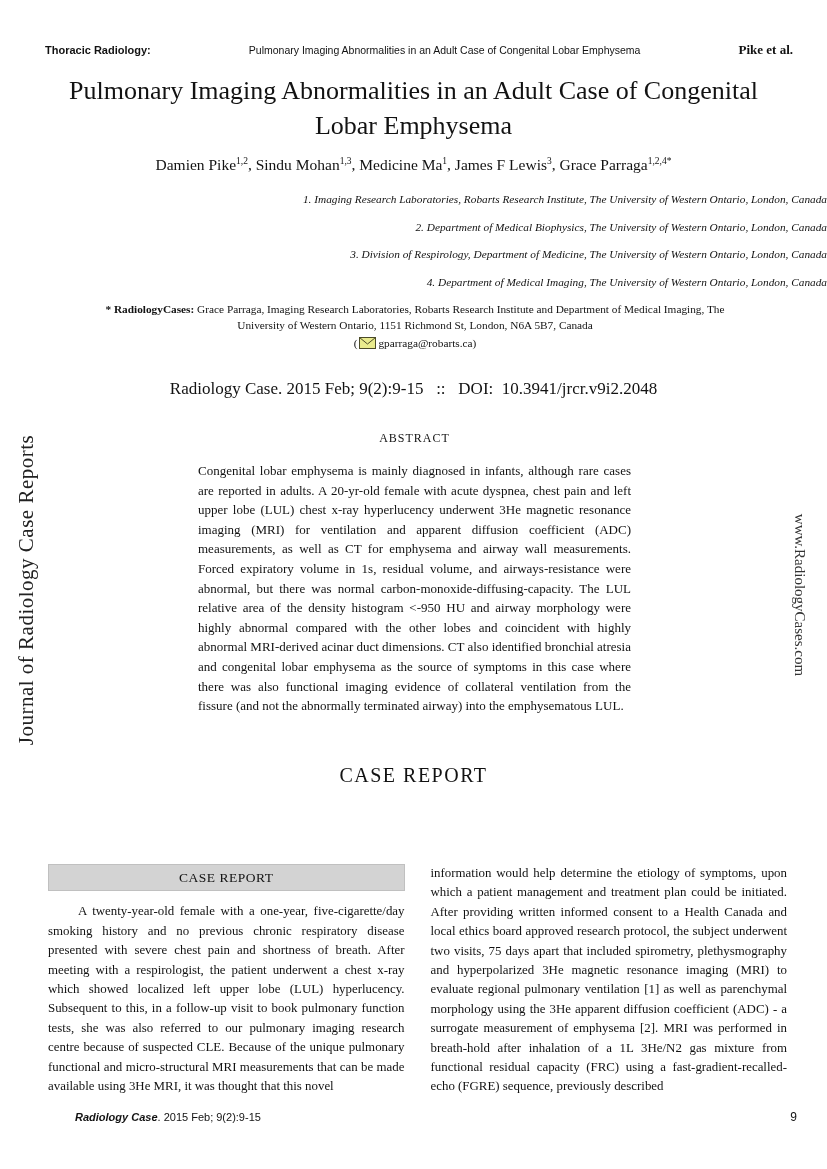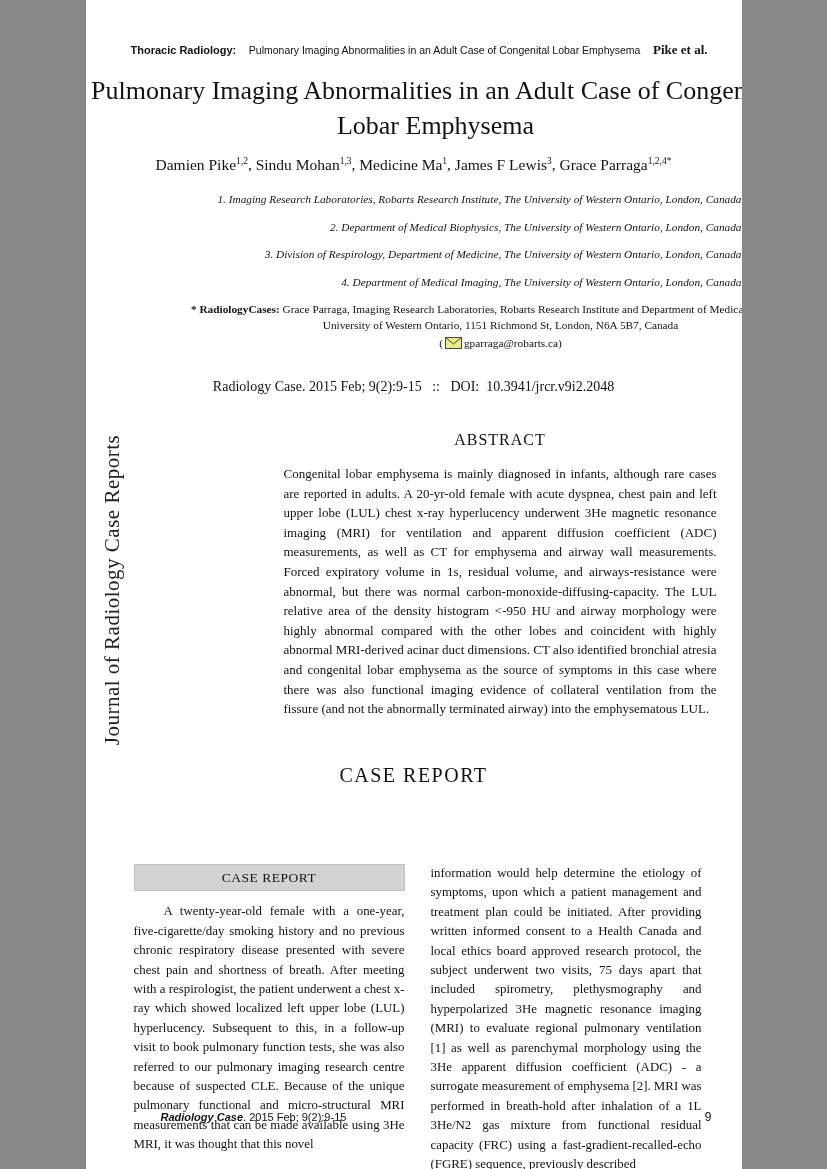--- a/index.html
+++ b/index.html
@@ -1,17 +1,17 @@
 <!DOCTYPE html>
 <html><head>
 <meta charset="utf-8">
 <style>
   html, body { margin:0; padding:0; background:#888; }
   .page {
-    position:relative; width:656px; height:1169px; margin:0 auto;
+    position:relative; width:827px; height:1169px; margin:0 auto;
     background:#ffffff; overflow:hidden;
     font-family:"Liberation Serif", serif; color:#121212;
   }
 
   
   .runhead { position:absolute; top:42px; left:45px; right:34px; display:flex; align-items:baseline; }
   .runhead-section { font-family:"Liberation Sans", sans-serif; font-weight:bold; font-size:11px; white-space:nowrap; }
   .runhead-title { flex:1; text-align:center; font-family:"Liberation Sans", sans-serif; font-size:10.5px; padding:0 10px; }
   .runhead-authors { font-size:13px; white-space:nowrap;font-weight:bold; }
 
@@ -27,35 +27,35 @@
   .affils .affil { margin-bottom:15.5px; }
 
   .corr {
     position:absolute; top:302px; left:100px; width:630px;
     text-align:center; font-size:11.3px; line-height:15.5px;
   }
   .corr b { font-weight:bold; }
   .email-line { margin-top:3px; }
   .email-line svg { vertical-align:-2px; margin:0 2px; }
 
-  .citation-line { position:absolute; top:379px; left:0; right:0; text-align:center; font-size:14px; }
+  .citation-line { position:absolute; top:379px; left:0; right:0; text-align:center; font-size:17px; }
 
   .sidebar-left {
     position:absolute; left:26px; top:590px;
     transform:translate(-50%,-50%) rotate(-90deg);
     white-space:nowrap; font-size:21px; color:#222; letter-spacing:0.5px;
   }
   .sidebar-right {
     position:absolute; left:799px; top:595px;
     transform:translate(-50%,-50%) rotate(90deg);
     white-space:nowrap; font-size:15px; color:#333;
   }
 
   .abstract { position:absolute; top:431px; left:198px; width:433px; }
-  .abstract-heading { text-align:center; font-size:16px; font-weight:normal; letter-spacing:1px; margin:0 0 15px 0; }
+  .abstract-heading { text-align:center; font-size:12px; font-weight:normal; letter-spacing:1px; margin:0 0 15px 0; }
   .abstract-body { margin:0; text-align:justify; font-size:13px; line-height:19.6px; }
 
   .case-heading { position:absolute; top:764px; left:0; right:0; text-align:center; font-size:20px; font-weight:normal; letter-spacing:1.5px; margin:0; }
 
   .columns { position:absolute; top:864px; left:48px; right:40px; display:flex; gap:26px; }
   .col { flex:1; font-size:12.9px; line-height:19.4px; text-align:justify; }
   .box-heading {
     background:#d3d3d3; border:1px solid #c0c0c0; text-align:center;
     font-size:13.5px; letter-spacing:0.5px; padding:3px 0; margin:0 0 11px 0;
   }

